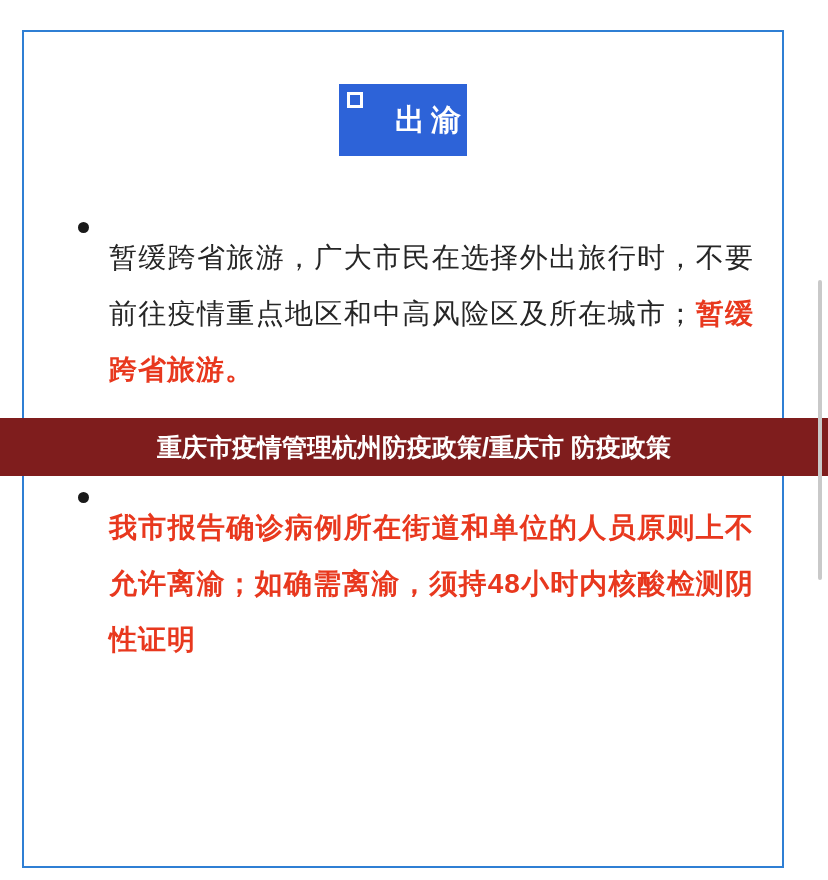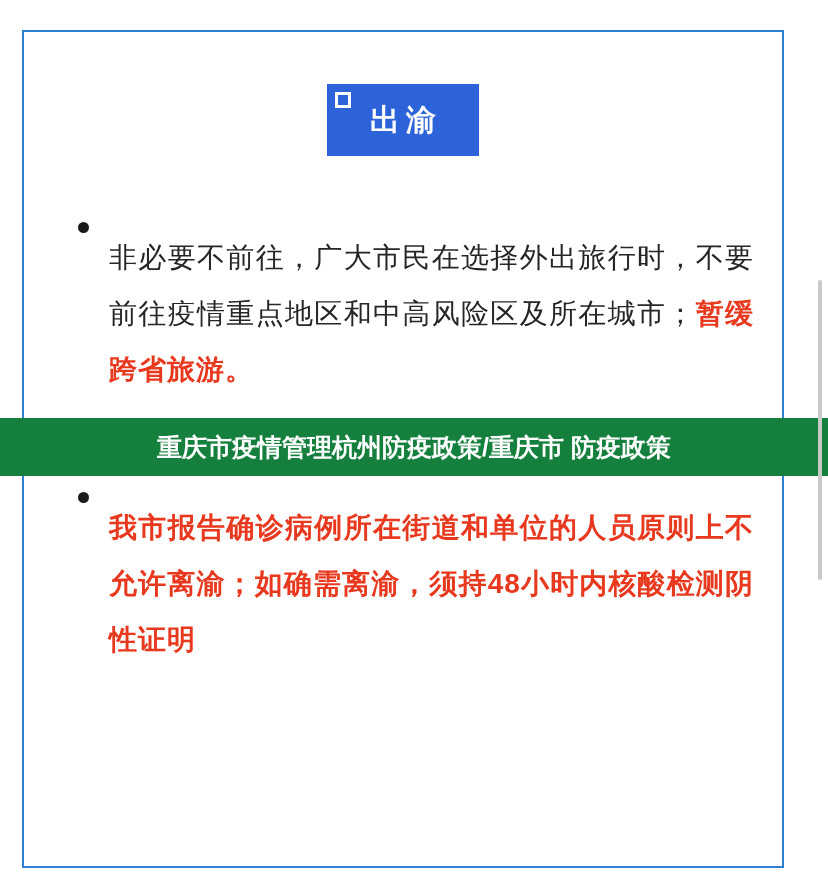--- a/index.html
+++ b/index.html
@@ -30,27 +30,27 @@
   
   .banner-wrap {
     position: absolute;
     left: 0;
     top: 52px;
     width: 100%;
     display: flex;
     justify-content: center;
   }
   .banner {
-    width: 152px;
+    width: 128px;
     height: 72px;
     background: #2d63d8;
     position: relative;
     display: flex;
     align-items: center;
-    justify-content: center;
+    justify-content: flex-end;
   }
   .banner-title {
     color: #ffffff;
     font-size: 30px;
     font-weight: bold;
     letter-spacing: 6px;
     text-indent: 6px;
     font-family: "Liberation Sans", sans-serif;
   }
   .banner-corner {
@@ -104,21 +104,21 @@
     font-weight: bold;
   }
 
   
   .caption-strip {
     position: absolute;
     left: 0;
     top: 418px;
     width: 828px;
     height: 58px;
-    background: #15803d;
+    background: #7f1d1d;
     display: flex;
     align-items: center;
     justify-content: center;
     z-index: 20;
   }
   .caption-text {
     color: #ffffff;
     font-size: 25px;
     font-weight: bold;
     letter-spacing: 0px;
@@ -147,21 +147,21 @@
     <div class="banner">
       <span class="banner-corner"></span>
       <span class="banner-title">出渝</span>
     </div>
   </div>
 
   <div class="bullets">
 
     <div class="bullet-item">
       <span class="bullet-dot"></span>
-      <p class="bullet-text"><span>非必要不前往，广大市民在选择外出旅行时，不要前往疫情重点地区和中高风险区及所在城市；</span><span class="hl-red">暂缓跨省旅游。</span></p>
+      <p class="bullet-text"><span>暂缓跨省旅游，广大市民在选择外出旅行时，不要前往疫情重点地区和中高风险区及所在城市；</span><span class="hl-red">暂缓跨省旅游。</span></p>
     </div>
 
 
     <div class="bullet-item">
       <span class="bullet-dot"></span>
       <p class="bullet-text"><span class="all-red">我市报告确诊病例所在街道和单位的人员原则上不允许离渝；如确需离渝，须持48小时内核酸检测阴性证明</span></p>
     </div>
 
   </div>
 </div>

